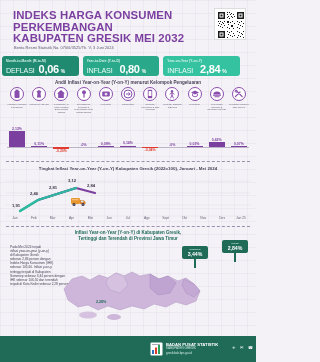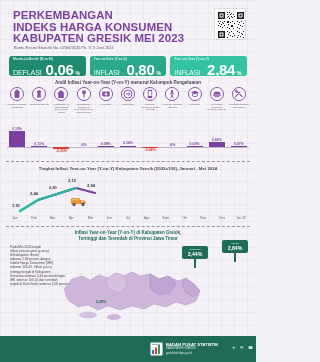--- a/index.html
+++ b/index.html
@@ -33,33 +33,33 @@
     position:absolute; left:14px; top:45px;
     color:#5d5470; font-size:3.9px; letter-spacing:.05px;
   }
   .qr{
     position:absolute; right:10px; top:8px; width:32px; height:32px;
     background:#fff; border:1px solid #ddd; padding:2px;
   }
   .qr svg{ display:block; }
 
   
-  .stats{ position:absolute; left:9px; top:56px; width:238px; height:20px;
+  .stats{ position:absolute; left:2px; top:56px; width:238px; height:20px;
           display:flex; gap:4px; }
   .stat{
     flex:1; border-radius:3px; padding:2px 4px 0 4px;
     display:flex; flex-direction:column; justify-content:center;
   }
   .stat.mtm{ background:#1f8a70; }
   .stat.ytd{ background:#2aa88a; }
   .stat.yoy{ background:#35c2a0; }
   .stat-cap{ color:#d7f3ea; font-size:3.2px; font-weight:bold; letter-spacing:.1px; line-height:4px;}
   .stat-row{ display:flex; align-items:baseline; gap:2px; white-space:nowrap;}
   .stat-lbl{ color:#e9fbf5; font-size:7.2px; letter-spacing:-.2px;}
-  .stat-val{ color:#ffffff; font-size:15px; font-weight:bold; letter-spacing:-.3px;text-align:right;}
+  .stat-val{ color:#ffffff; font-size:11px; font-weight:bold; letter-spacing:-.3px;text-align:right;}
   .stat-pct{ color:#ffffff; font-size:5px; font-weight:bold;}
   .stat.mtm .stat-val{ margin-left:2px; }
   .stat.ytd .stat-val{ margin-left:5px; }
   .stat.yoy .stat-val{ margin-left:5px; }
 
   
   .andil-title{
     position:absolute; left:0; top:80px; width:256px; text-align:center;
     color:#4b4358; font-size:4.6px; font-weight:bold;
   }
@@ -176,23 +176,23 @@
   .f-ico{ position:absolute; top:9px; color:#fff; font-size:4px; }
 </style>
 </head>
 <body>
 
 <div class="page">
   <div class="grid-bg"></div>
 
   <div class="header">
     <div class="h-title">
+      <div>INDEKS HARGA KONSUMEN</div>
       <div>PERKEMBANGAN</div>
-      <div>INDEKS HARGA KONSUMEN</div>
-      <div>KABUPATEN GRESIK MEI 2023</div>
+      <div>KABUPATEN GRESIK MEI 2032</div>
     </div>
     <div class="h-sub">Berita Resmi Statistik No. 07/06/3525/Th. V, 3 Juni 2024</div>
     <div class="qr">
       <svg width="28" height="28" viewBox="0 0 28 28">
         <rect width="28" height="28" fill="#fff"></rect>
         <g fill="#1a1a1a">
           <rect x="1" y="1" width="7" height="7"></rect>
             <rect x="2.5" y="2.5" width="4" height="4" fill="#fff"></rect>
             <rect x="3.5" y="3.5" width="2" height="2"></rect>
           <rect x="20" y="1" width="7" height="7"></rect>

